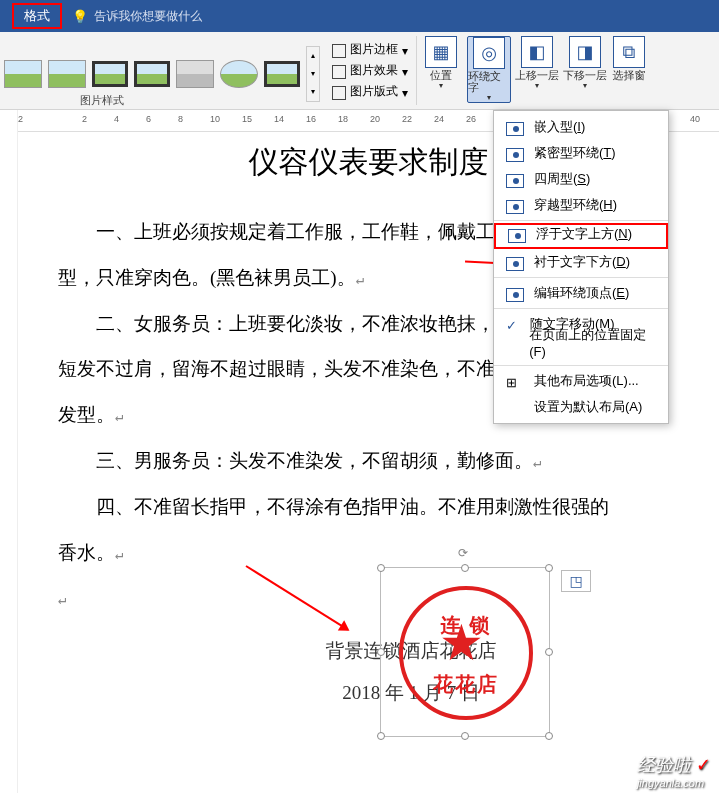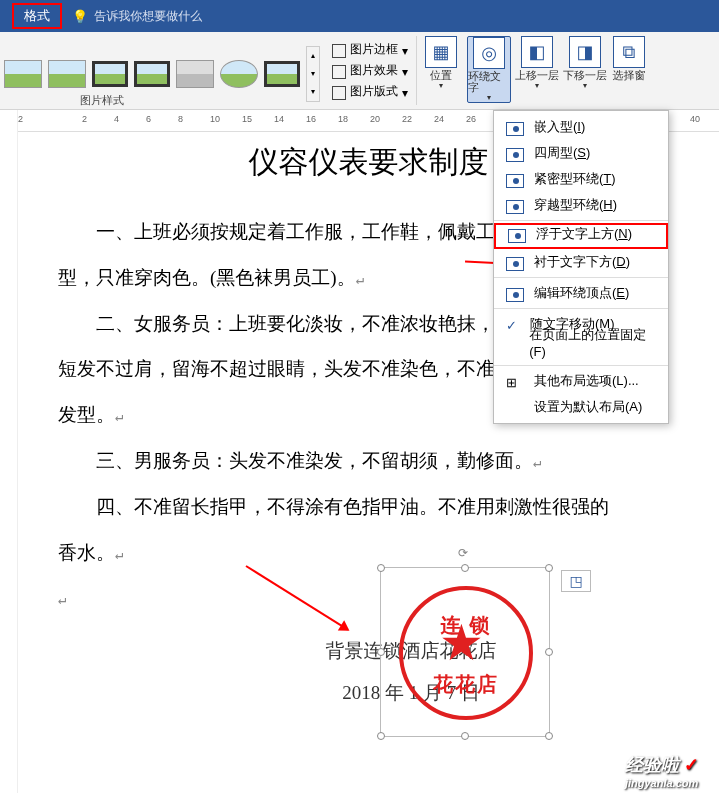--- a/index.html
+++ b/index.html
@@ -172,21 +172,21 @@
   }
   .arrow1{
     position:absolute;left:465px;top:262px;width:60px;height:2px;background:#f00;transform:rotate(3deg);
   }
   .arrow1::after{content:"";position:absolute;right:-2px;top:-5px;border-left:10px solid #f00;border-top:6px solid transparent;border-bottom:6px solid transparent;}
   .arrow2{
     position:absolute;left:246px;top:565px;width:120px;height:2px;background:#f00;transform:rotate(32deg);transform-origin:left;
   }
   .arrow2::after{content:"";position:absolute;right:-2px;top:-5px;border-left:10px solid #f00;border-top:6px solid transparent;border-bottom:6px solid transparent;}
   .watermark{
-    position:absolute;right:20px;bottom:4px;color:#fff;text-shadow:1px 1px 2px #000;font-size:18px;font-weight:bold;font-style:italic;
+    position:absolute;right:8px;bottom:4px;color:#fff;text-shadow:1px 1px 2px #000;font-size:18px;font-weight:normal;font-style:italic;
   }
   .watermark .chk{color:#f00;font-style:normal;}
   .watermark small{display:block;font-size:11px;font-style:italic;}
 </style>
 </head>
 <body>
 
 <div class="ribbon-header">
   <span class="tab">格式</span>
   <span class="tell-me">
@@ -292,25 +292,25 @@
   <div>2018 年 1 月 7 日</div>
 </div>
 
 <div class="dropdown">
   <div class="item">
       <span class="dd-ico"></span>
       <span><span>嵌入型</span>(<span class="under">I</span>)</span>
     </div>
   <div class="item">
       <span class="dd-ico"></span>
+      <span><span>紧密型环绕</span>(<span class="under">T</span>)</span>
+    </div>
+  <div class="item">
+      <span class="dd-ico"></span>
       <span><span>四周型</span>(<span class="under">S</span>)</span>
-    </div>
-  <div class="item">
-      <span class="dd-ico"></span>
-      <span><span>紧密型环绕</span>(<span class="under">T</span>)</span>
     </div>
   <div class="item">
       <span class="dd-ico"></span>
       <span><span>穿越型环绕</span>(<span class="under">H</span>)</span>
     </div>
   <div class="sep"></div>
   <div class="item hi">
       <span class="dd-ico"></span>
       <span><span>浮于文字上方</span>(<span class="under">N</span>)</span>
     </div>

